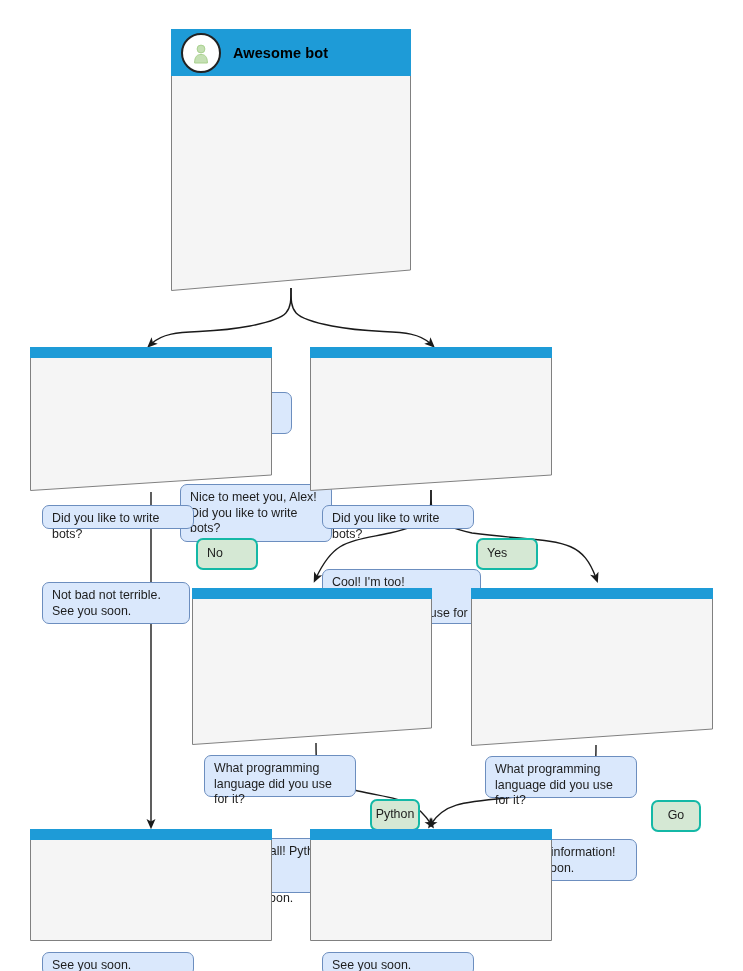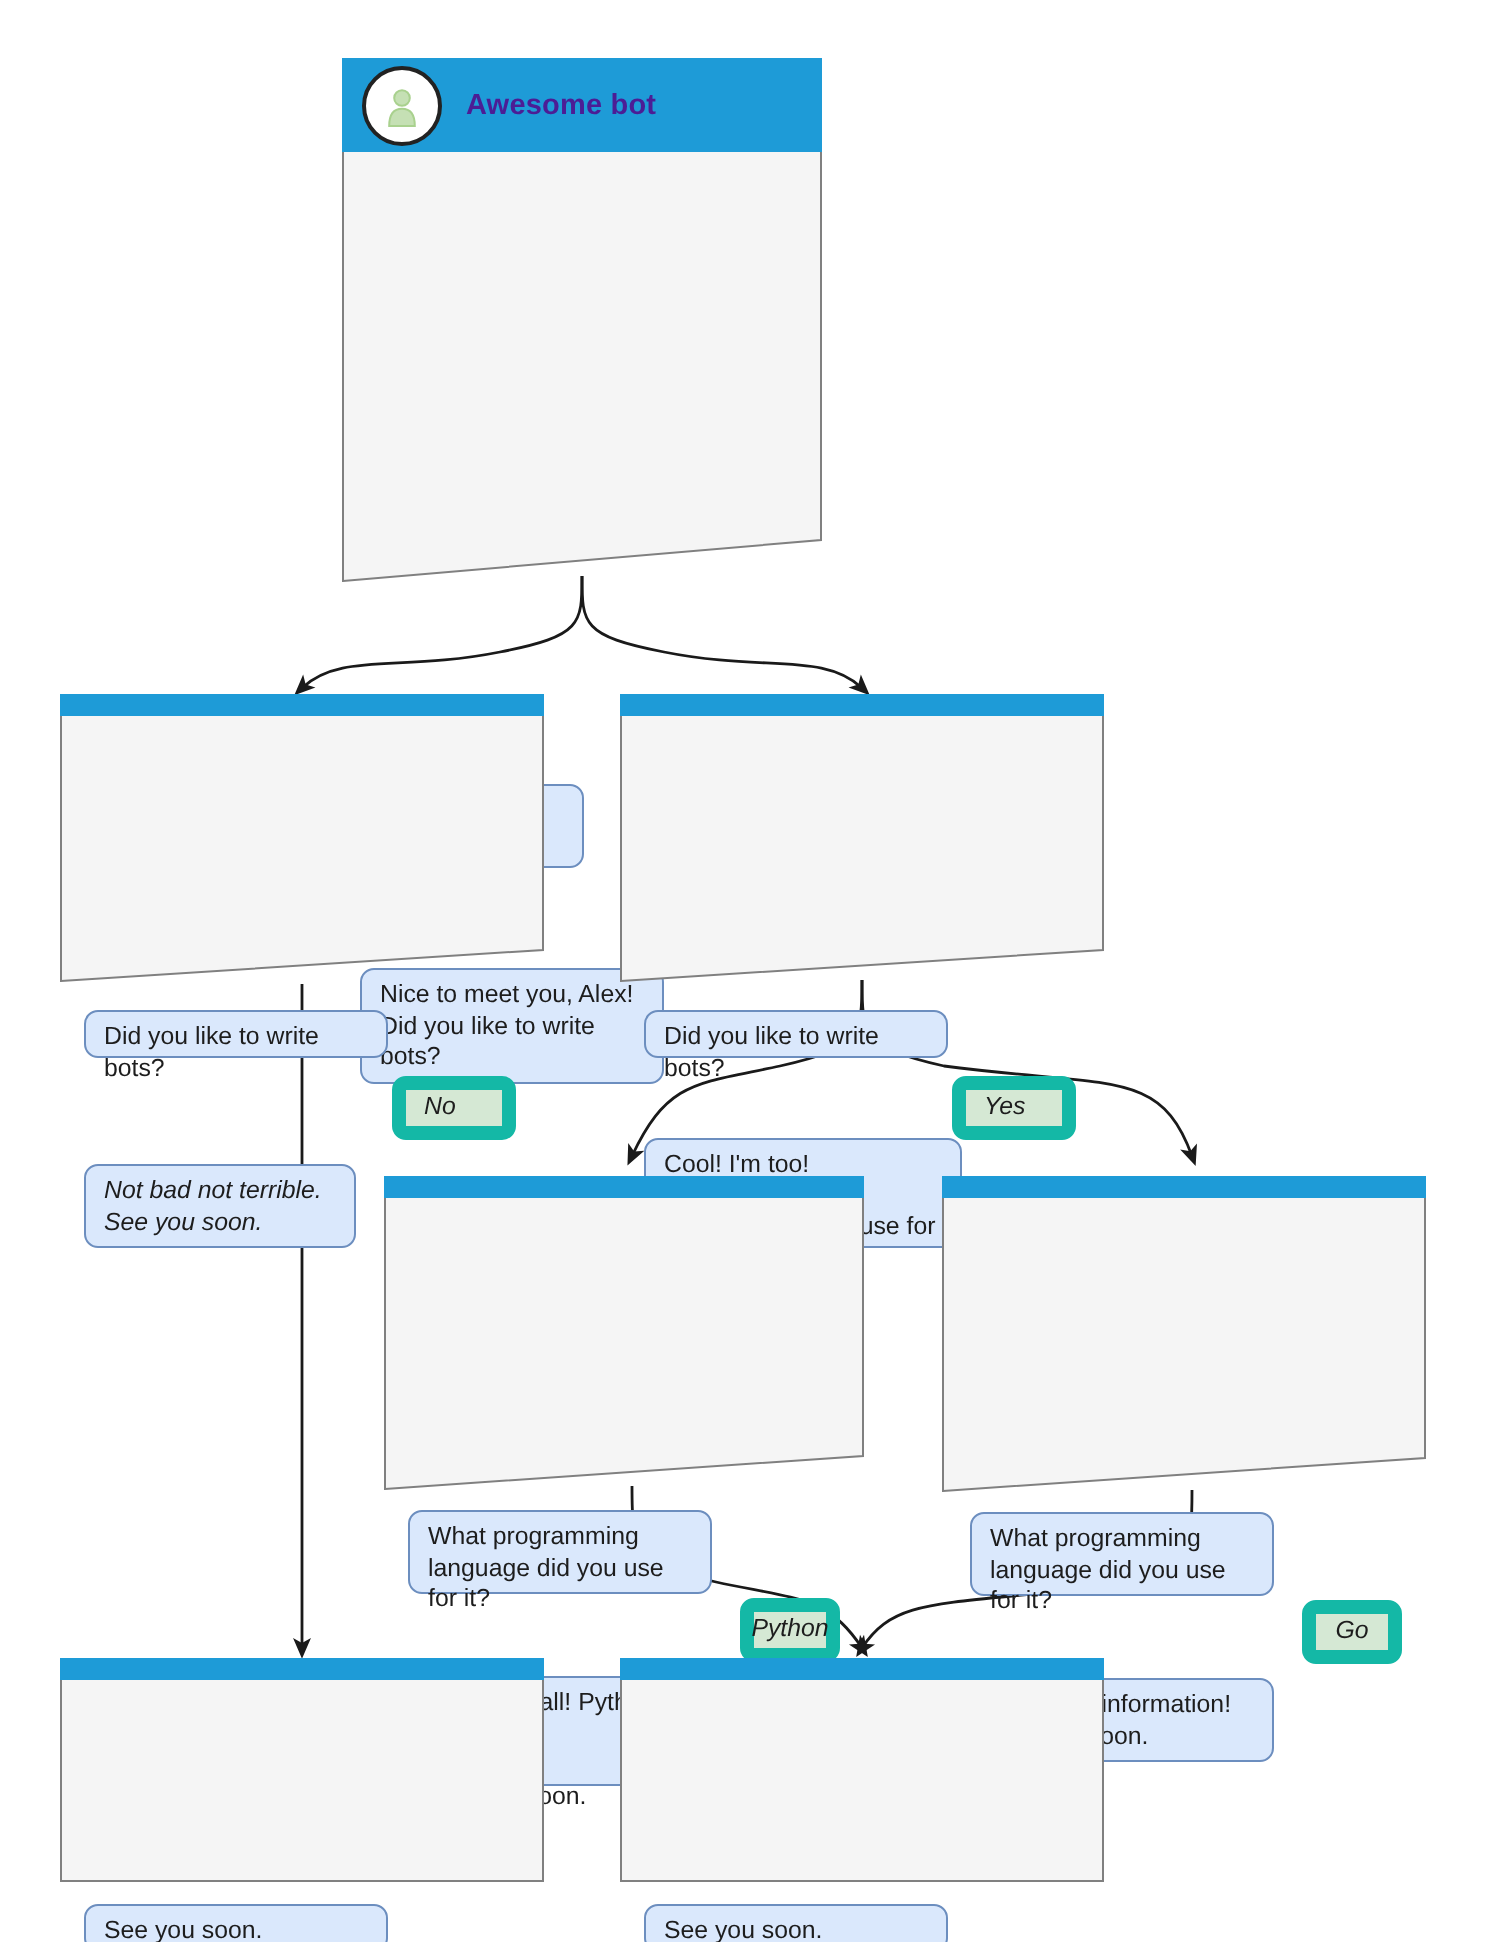--- a/index.html
+++ b/index.html
@@ -78,21 +78,21 @@
     border-radius: 50%;
     background: #ffffff;
     border: 2px solid #222222;
     display: flex;
     align-items: center;
     justify-content: center;
     flex: 0 0 auto;
   }
 
   .bot-title {
-    color: #4c1d95;
+    color: #000000;
     font-size: 14.5px;
     font-weight: bold;
     margin-left: 12px;
     letter-spacing: 0.1px;
   }
 
   .chat {
     position: absolute;
     left: 0;
     right: 0;
@@ -110,24 +110,23 @@
     white-space: pre-line;
   }
 
   .bubble.bot {
     background: #dae8fc;
     border: 1px solid #6c8ebf;
   }
 
   .bubble.user {
     background: #d5e8d4;
-    border: 7px solid #14b8a6;
+    border: 2px solid #14b8a6;
     display: flex;
     align-items: center;
-    font-style: italic;
   }
 </style>
 </head>
 <body>
 
 <div id="canvas">
 
   <svg id="connectors" width="743" height="971" viewBox="0 0 743 971">
     <defs>
       <marker id="arrow" markerWidth="9" markerHeight="9" refX="4.2" refY="4" orient="auto" markerUnits="strokeWidth">
@@ -180,21 +179,21 @@
     <svg class="card-shape" viewBox="0 0 242 144" preserveAspectRatio="none">
       <path d="M0.5,0.5 L241.5,0.5 L241.5,128 L0.5,143.5 Z" fill="#f5f5f5" stroke="#808080" stroke-width="1"></path>
     </svg>
     <div class="card-inner">
       <div class="titlebar sub"></div>
       <div class="chat">
         <div class="bubble bot" style="left:12px; top:14px; width:152px; height:24px;">Did you like to write bots?</div>
 
         <div class="bubble user" style="left:166px; top:47px; width:62px; height:32px;">No</div>
 
-        <div class="bubble bot" style="left:12px; top:91px; width:136px; height:42px;font-style:italic;">Not bad not terrible.
+        <div class="bubble bot" style="left:12px; top:91px; width:148px; height:42px;">Not bad not terrible.
 See you soon.</div>
       </div>
     </div>
   </div>
 
   <div class="card" style="left:310px; top:347px; width:242px; height:144px;">
     <svg class="card-shape" viewBox="0 0 242 144" preserveAspectRatio="none">
       <path d="M0.5,0.5 L241.5,0.5 L241.5,128 L0.5,143.5 Z" fill="#f5f5f5" stroke="#808080" stroke-width="1"></path>
     </svg>
     <div class="card-inner">

